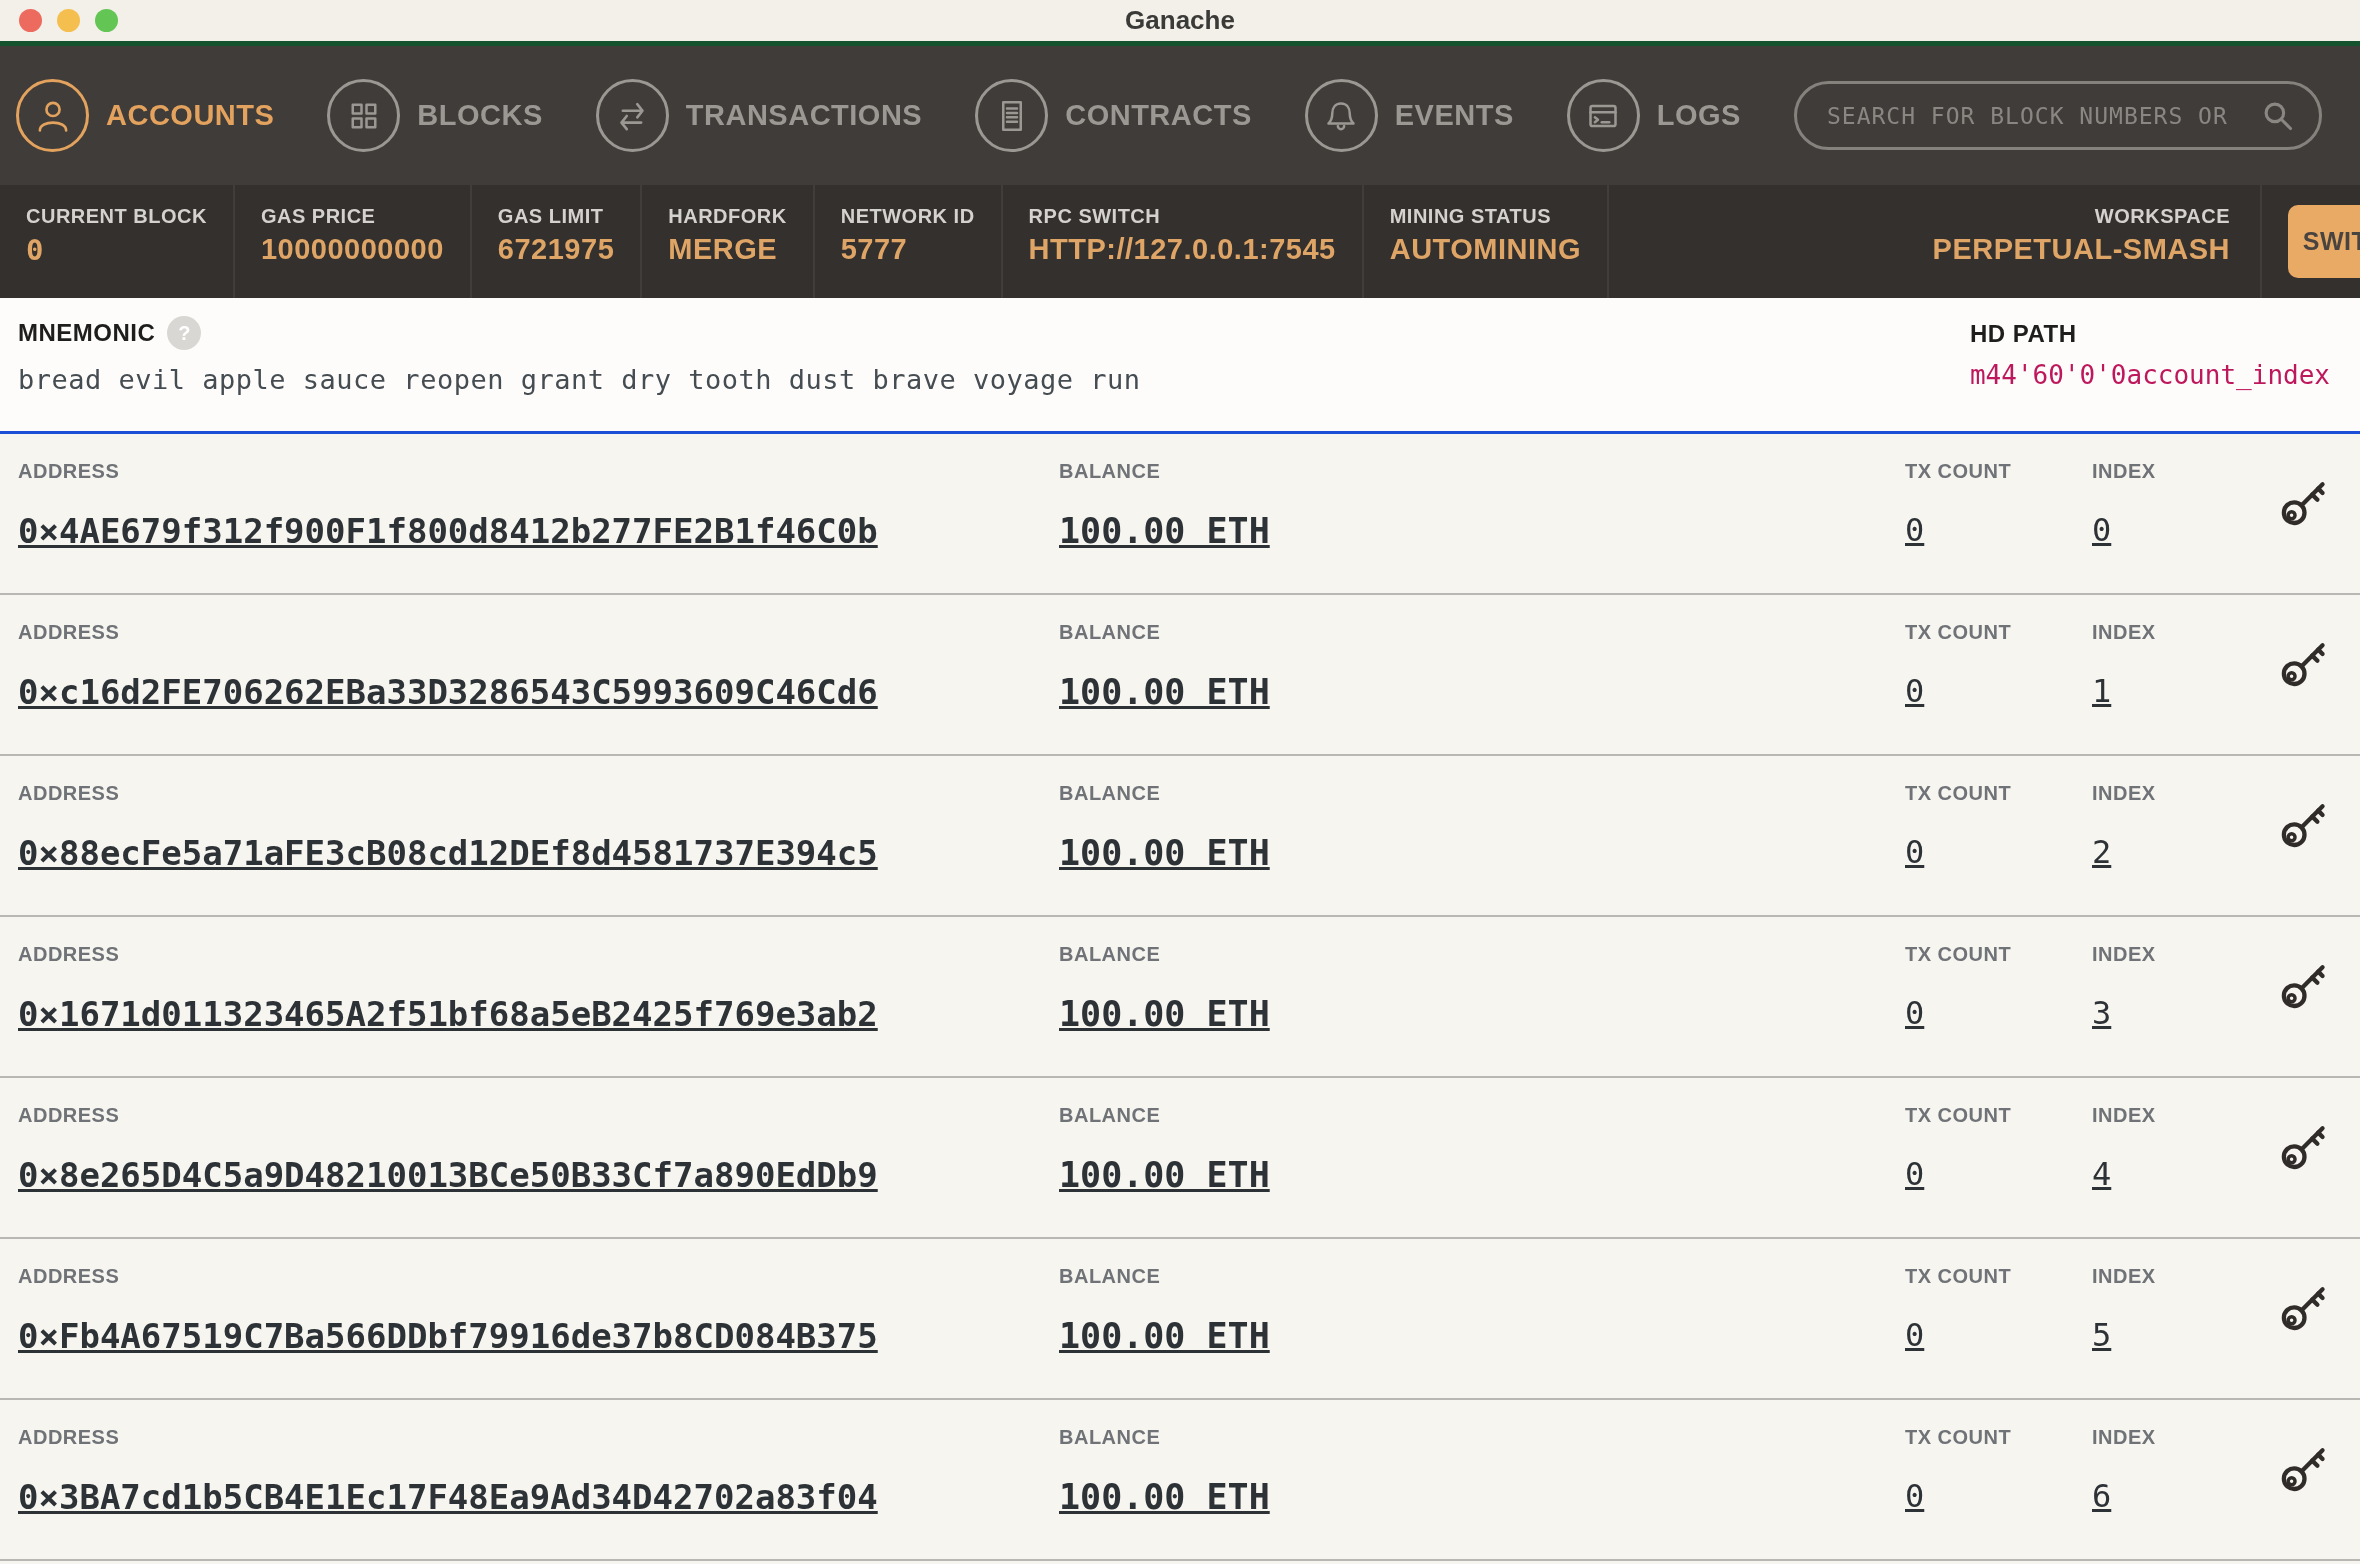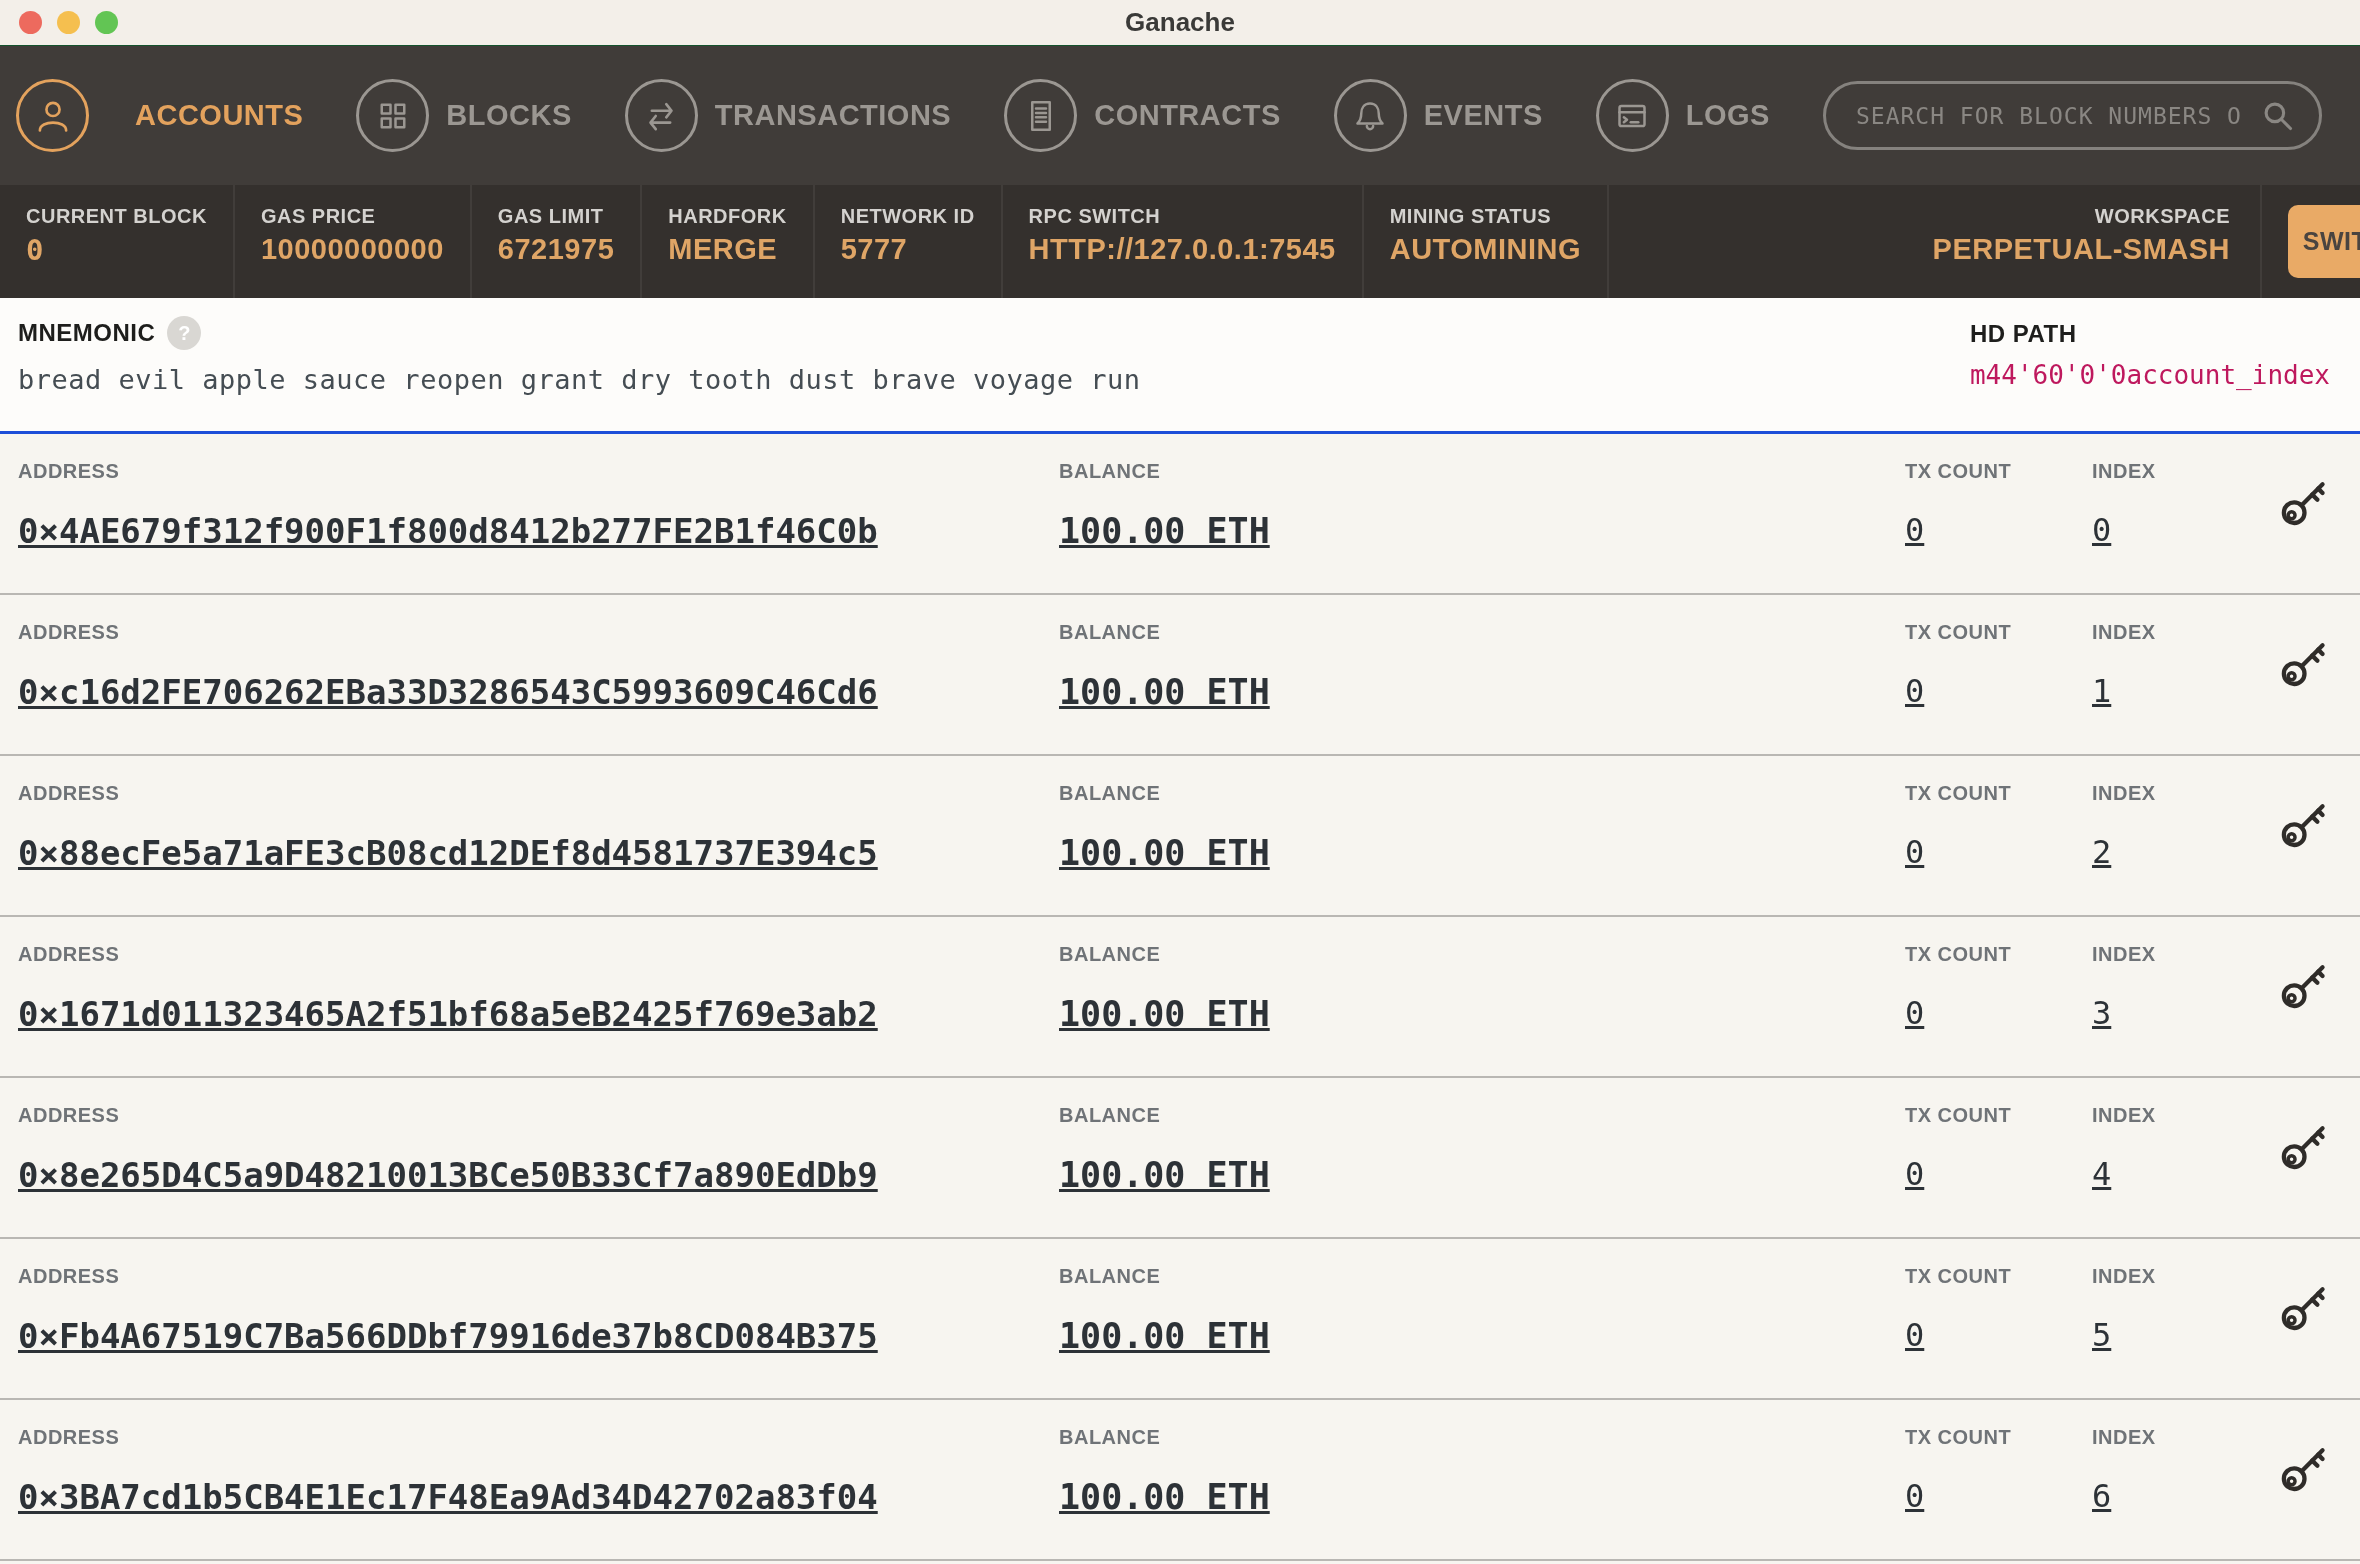--- a/index.html
+++ b/index.html
@@ -1,35 +1,35 @@
 <!DOCTYPE html>
 <html><head>
 <meta charset="utf-8">
 <style>
   * { margin:0; padding:0; box-sizing:border-box; }
   html,body { width:2360px; height:1564px; overflow:hidden; }
   body { font-family:"Liberation Sans","DejaVu Sans",sans-serif; background:#f7f5f0; }
   .mono { font-family:"DejaVu Sans Mono",monospace; }
 
   
-  .titlebar { height:46px; background:#f3efe9; display:flex; align-items:center; position:relative; border-bottom:1px solid #14532d; }
+  .titlebar { height:46px; background:#f3efe9; display:flex; align-items:center; position:relative; border-bottom:5px solid #14532d; }
   .traffic { display:flex; gap:15px; margin-left:19px; }
   .traffic span { width:23px; height:23px; border-radius:50%; display:block; }
   .tl-red { background:#ed6a5e; }
   .tl-yellow { background:#f5bf4f; }
   .tl-green { background:#62c554; }
   .win-title { position:absolute; left:0; right:0; text-align:center; font-weight:bold; font-size:26px; color:#3a3a38; }
 
   
   .navbar { height:139px; background:#403c39; display:flex; align-items:center; padding:0 38px 0 16px; }
   .nav-item { display:flex; align-items:center; gap:17px; margin-right:53px; cursor:pointer; }
   .nav-circle { width:73px; height:73px; border-radius:50%; border:3px solid #9b9792; display:flex; align-items:center; justify-content:center; flex:none; }
   .nav-label { font-size:29px; font-weight:bold; color:#9b9792; letter-spacing:0.5px; white-space:nowrap; }
   .nav-item.active .nav-circle { border-color:#e3a25d; }
-  .nav-item.active .nav-label { color:#e3a25d;margin-left:29px; }
+  .nav-item.active .nav-label { color:#e3a25d; }
   .nav-item svg { stroke:#9b9792; fill:none; stroke-width:4; stroke-linecap:round; stroke-linejoin:round; }
   .nav-item.active svg { stroke:#e3a25d; }
 
   .search-wrap { margin-left:auto; position:relative; width:717px; height:69px; }
   .search-input { width:100%; height:100%; background:transparent; border:3px solid #85827e; border-radius:36px; padding:0 79px 0 30px; font-family:"DejaVu Sans Mono",monospace; font-size:23px; letter-spacing:1px; color:#c9c6c2; outline:none; }
   .search-input::placeholder { color:#8a8783; }
   .search-icon { position:absolute; right:24px; top:15px; }
 
   
   .statusbar { height:113px; background:#34302d; display:flex; align-items:stretch; }

